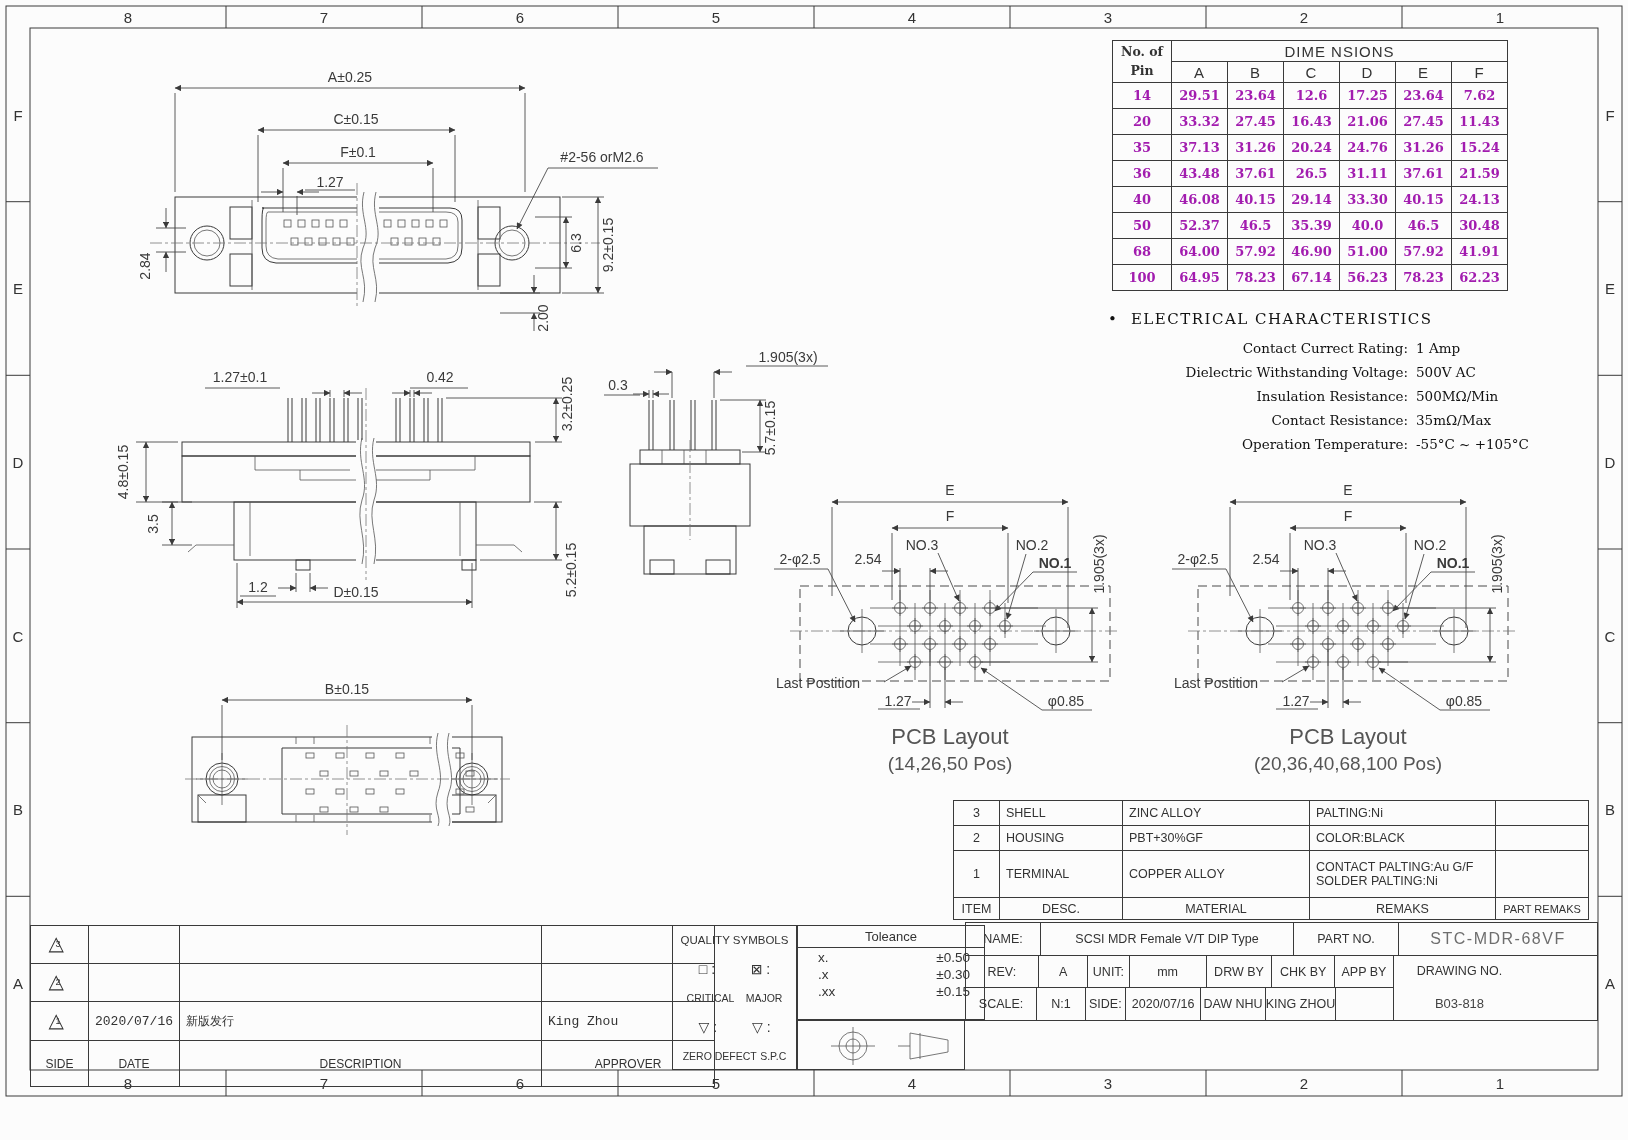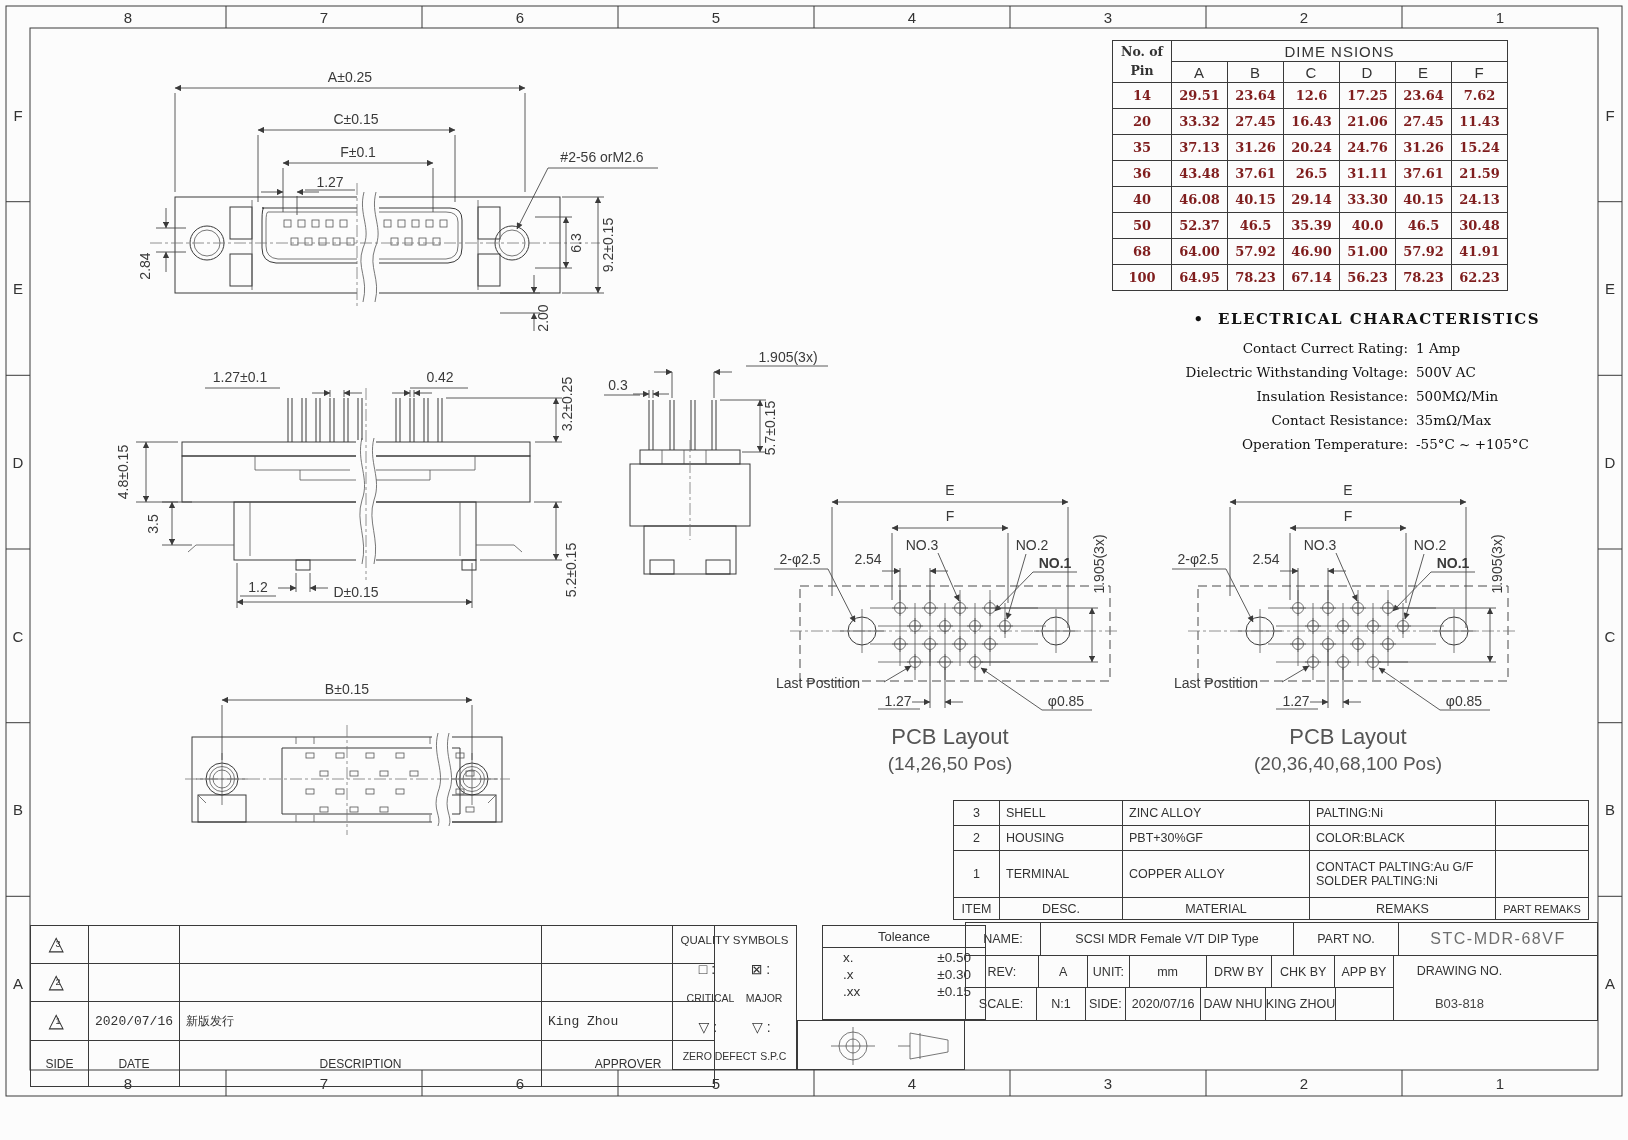--- a/index.html
+++ b/index.html
@@ -11,25 +11,25 @@
   .lt{stroke:#555;fill:none;stroke-width:.8;}
   .dim{stroke:#4a4a4a;fill:none;stroke-width:.9;}
   .cl{stroke:#777;fill:none;stroke-width:.8;stroke-dasharray:12 3 3 3;}
   .dsh{stroke:#4a4a4a;fill:none;stroke-width:1;stroke-dasharray:9 5;}
   .wh{fill:#fcfcfc;stroke:none;}
   .zl{position:absolute;transform:translate(-50%,-50%);font-size:15px;color:#333;}
   
   .dtab{position:absolute;left:1112px;top:40px;border-collapse:collapse;background:#fff0;}
   .dtab td{border:1px solid #3a3a3a;text-align:center;padding:0;}
   .dtab .hdr{font-size:15px;color:#333;letter-spacing:1px;}
-  .dtab .num{font-family:"DejaVu Serif",serif;font-weight:bold;font-size:13px;color:#7f1d1d;}
+  .dtab .num{font-family:"DejaVu Serif",serif;font-weight:bold;font-size:13px;color:#a21caf;}
   .dtab .pinh{font-family:"DejaVu Serif",serif;font-weight:bold;font-size:12.5px;line-height:1.5;}
   
   .elec{position:absolute;left:1108px;top:310px;width:432px;font-family:"DejaVu Serif",serif;}
-  .elec .et{font-weight:bold;font-size:15px;letter-spacing:1.5px;color:#111;text-align:right;}
+  .elec .et{font-weight:normal;font-size:15px;letter-spacing:1.5px;color:#111;}
   .elec .row{display:flex;margin-top:8px;font-size:13.5px;color:#111;}
   .elec .lab{width:300px;text-align:right;}
   .elec .val{padding-left:8px;white-space:nowrap;}
   
   .mtab{position:absolute;left:953px;top:800px;border-collapse:collapse;}
   .mtab td{border:1px solid #3a3a3a;font-size:12.5px;color:#333;padding:0 6px;vertical-align:middle;}
   .mtab .c{text-align:center;padding:0;}
   
   .tblk{position:absolute;left:965px;top:922px;width:633px;border:1px solid #3a3a3a;box-sizing:border-box;font-size:12.5px;}
   .tblk .r{display:flex;box-sizing:border-box;}
@@ -42,21 +42,21 @@
   .company .sp{width:40px;border-right:1px solid #3a3a3a;box-sizing:border-box;}
   .company .nm{flex:1;display:flex;align-items:center;justify-content:center;
                font-style:italic;font-size:26px;color:#555;letter-spacing:.5px;}
   
   .qual{position:absolute;left:672px;top:925px;width:125px;height:145px;border:1px solid #3a3a3a;
         box-sizing:border-box;display:flex;flex-direction:column;justify-content:space-around;
         text-align:center;font-size:10.5px;color:#333;}
   .qual .two{display:flex;justify-content:space-around;padding:0 8px;}
   .qual .sym{font-size:14px;}
   
-  .tol{position:absolute;left:822px;top:925px;width:164px;height:95px;border:1px solid #3a3a3a;box-sizing:border-box;}
+  .tol{position:absolute;left:797px;top:925px;width:188px;height:95px;border:1px solid #3a3a3a;box-sizing:border-box;}
   .tol .th{text-align:center;font-size:13px;border-bottom:1px solid #3a3a3a;padding:3px 0;}
   .tol .tr{display:flex;justify-content:space-between;padding:2px 14px 0 20px;font-size:13.5px;}
   .proj{position:absolute;left:797px;top:1020px;width:168px;height:50px;border:1px solid #3a3a3a;box-sizing:border-box;}
   
   .rev{position:absolute;left:30px;top:925px;border-collapse:collapse;}
   .rev td{border:1px solid #3a3a3a;font-size:12px;color:#333;padding:0 6px;}
   .rev .c{text-align:center;padding:0;}
   .rev .mono{font-family:"Liberation Mono",monospace;font-size:13px;}
   .tri{position:relative;display:inline-block;width:22px;height:20px;}
   .tri .tsh{font-size:20px;line-height:20px;position:absolute;left:0;top:0;}

